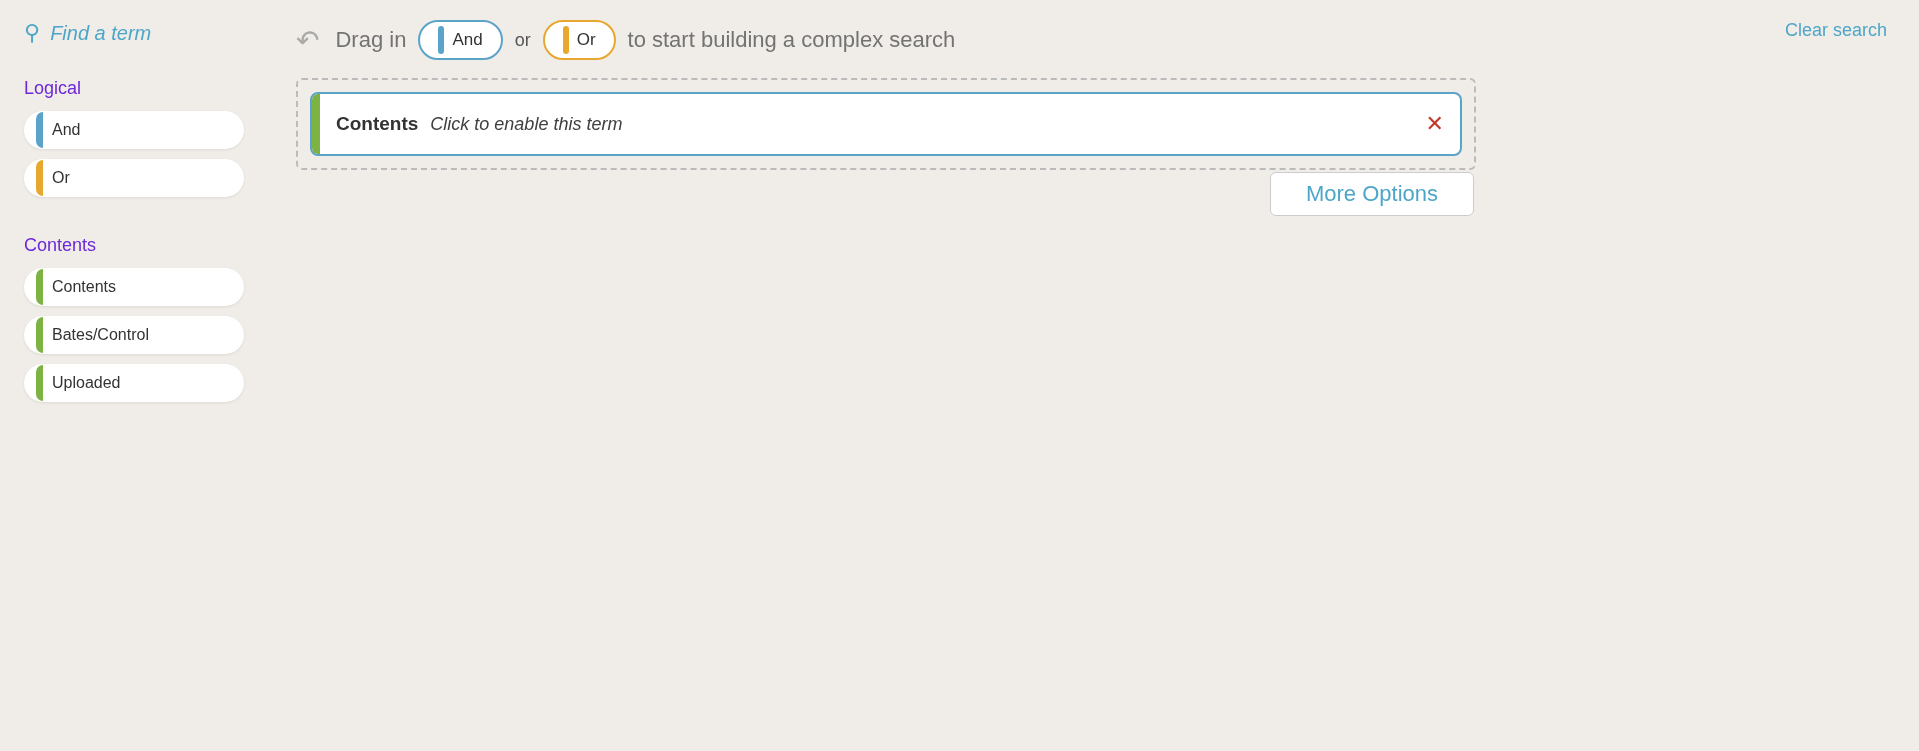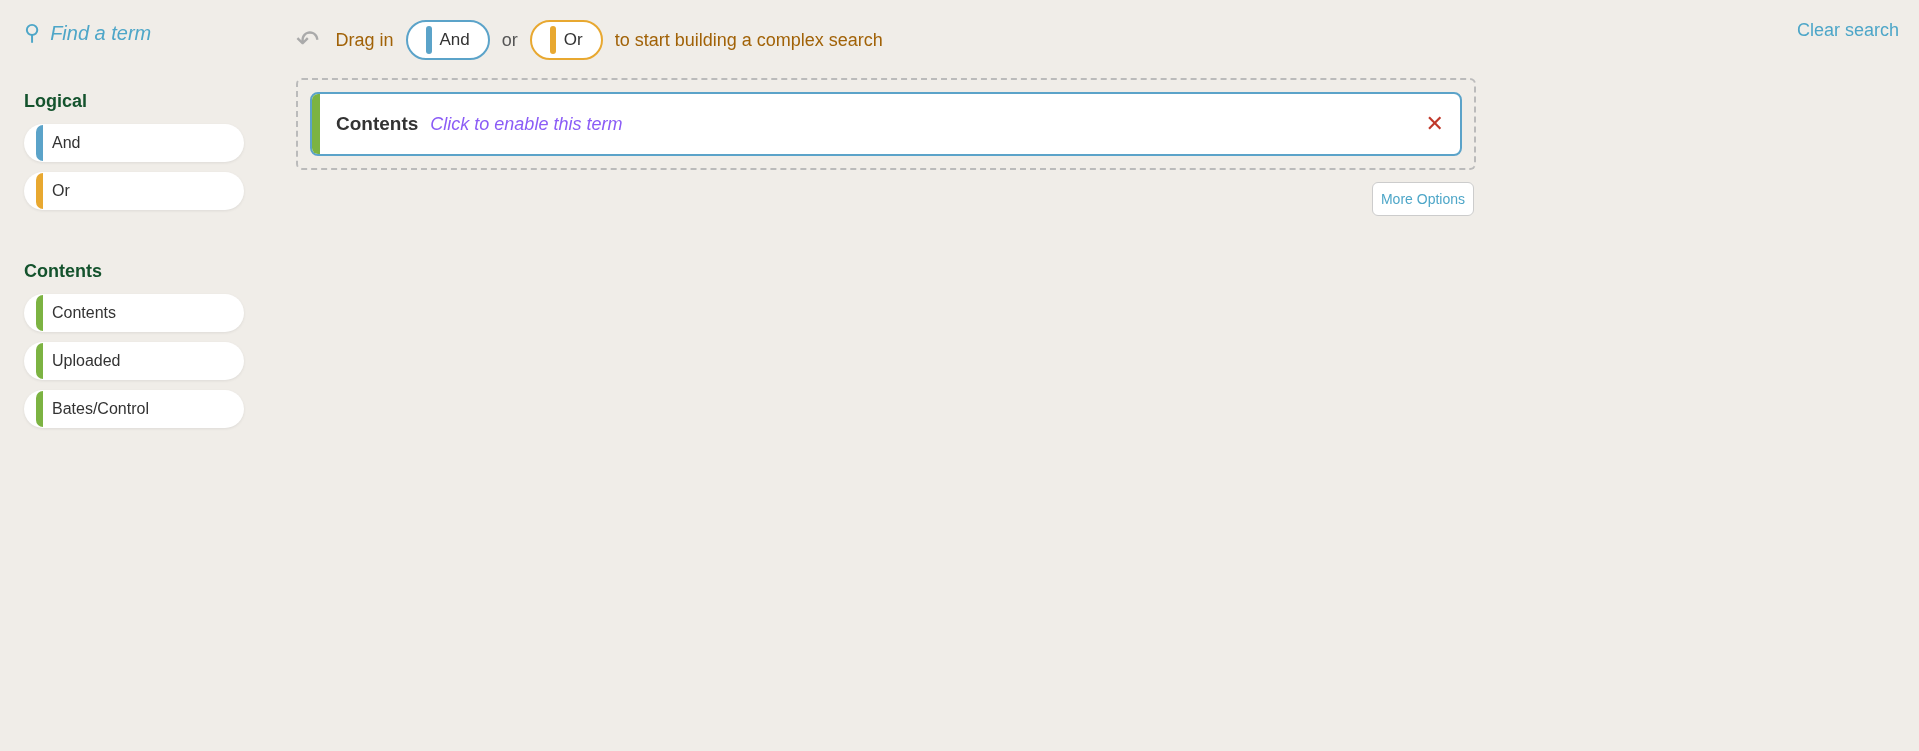--- a/index.html
+++ b/index.html
@@ -37,24 +37,24 @@
 
     .find-term-label {
       color: #4da6c8;
       font-size: 20px;
       font-weight: 400;
       font-style: italic;
     }
 
     .section-heading {
       font-size: 18px;
-      font-weight: 700;
-      color: #14532d;
+      font-weight: 400;
+      color: #6d28d9;
       margin-bottom: 12px;
-      margin-top: 17px;
+      margin-top: 4px;
     }
 
     .term-button {
       display: flex;
       align-items: center;
       background: white;
       border: none;
       border-radius: 24px;
       padding: 10px 16px;
       margin-bottom: 10px;
@@ -107,22 +107,22 @@
       flex-wrap: nowrap;
     }
 
     .drag-arrow {
       color: #aaa;
       font-size: 28px;
       margin-right: 4px;
     }
 
     .drag-text {
-      font-size: 18px;
-      color: #a16207;
+      font-size: 22px;
+      color: #737373;
     }
 
     .pill-and {
       display: inline-flex;
       align-items: center;
       border: 2px solid #5ba3c9;
       border-radius: 20px;
       padding: 4px 18px;
       font-size: 17px;
       color: #333;
@@ -156,21 +156,21 @@
       width: 6px;
       height: 28px;
       background: #e8a830;
       border-radius: 4px;
       margin-right: 8px;
     }
 
     .clear-search-btn {
       position: absolute;
       top: 20px;
-      right: 20px;
+      right: 32px;
       color: #4da6c8;
       font-size: 18px;
       background: none;
       border: none;
       cursor: pointer;
       text-decoration: none;
     }
 
     
     .drop-zone {
@@ -207,21 +207,21 @@
     .term-card-label {
       font-size: 19px;
       font-weight: 700;
       color: #333;
       margin-left: 16px;
       white-space: nowrap;
     }
 
     .term-card-hint {
       font-size: 18px;
-      color: #8b5cf6;
+      color: #404040;
       font-style: italic;
       margin-left: 12px;
     }
 
     .term-card-close {
       position: absolute;
       right: 16px;
       top: 50%;
       transform: translateY(-50%);
       color: #c0392b;
@@ -229,25 +229,25 @@
       cursor: pointer;
       background: none;
       border: none;
     }
 
     .more-options-btn {
       position: absolute;
       right: 0;
       bottom: -48px;
       color: #4da6c8;
-      font-size: 14px;
+      font-size: 22px;
       background: white;
       border: 1.5px solid #ccc;
       border-radius: 6px;
-      padding: 8px 8px;
+      padding: 8px 35px;
       cursor: pointer;
     }
 
     .or-text {
       font-size: 18px;
       color: #555;
     }
   </style>
 </head>
 <body>
@@ -277,26 +277,26 @@
   <div class="document-section">
     <div class="section-heading">Contents</div>
 
     <button class="term-button">
       <span class="color-bar bar-green"></span>
       <span>Contents</span>
     </button>
 
     <button class="term-button">
       <span class="color-bar bar-green"></span>
+      <span>Bates/Control</span>
+    </button>
+
+    <button class="term-button">
+      <span class="color-bar bar-green"></span>
       <span>Uploaded</span>
-    </button>
-
-    <button class="term-button">
-      <span class="color-bar bar-green"></span>
-      <span>Bates/Control</span>
     </button>
   </div>
 
 </div>
 
 <div class="main">
 
   <div class="instruction-row">
     <span class="drag-arrow">↶</span>
     <span class="drag-text">Drag in</span>

